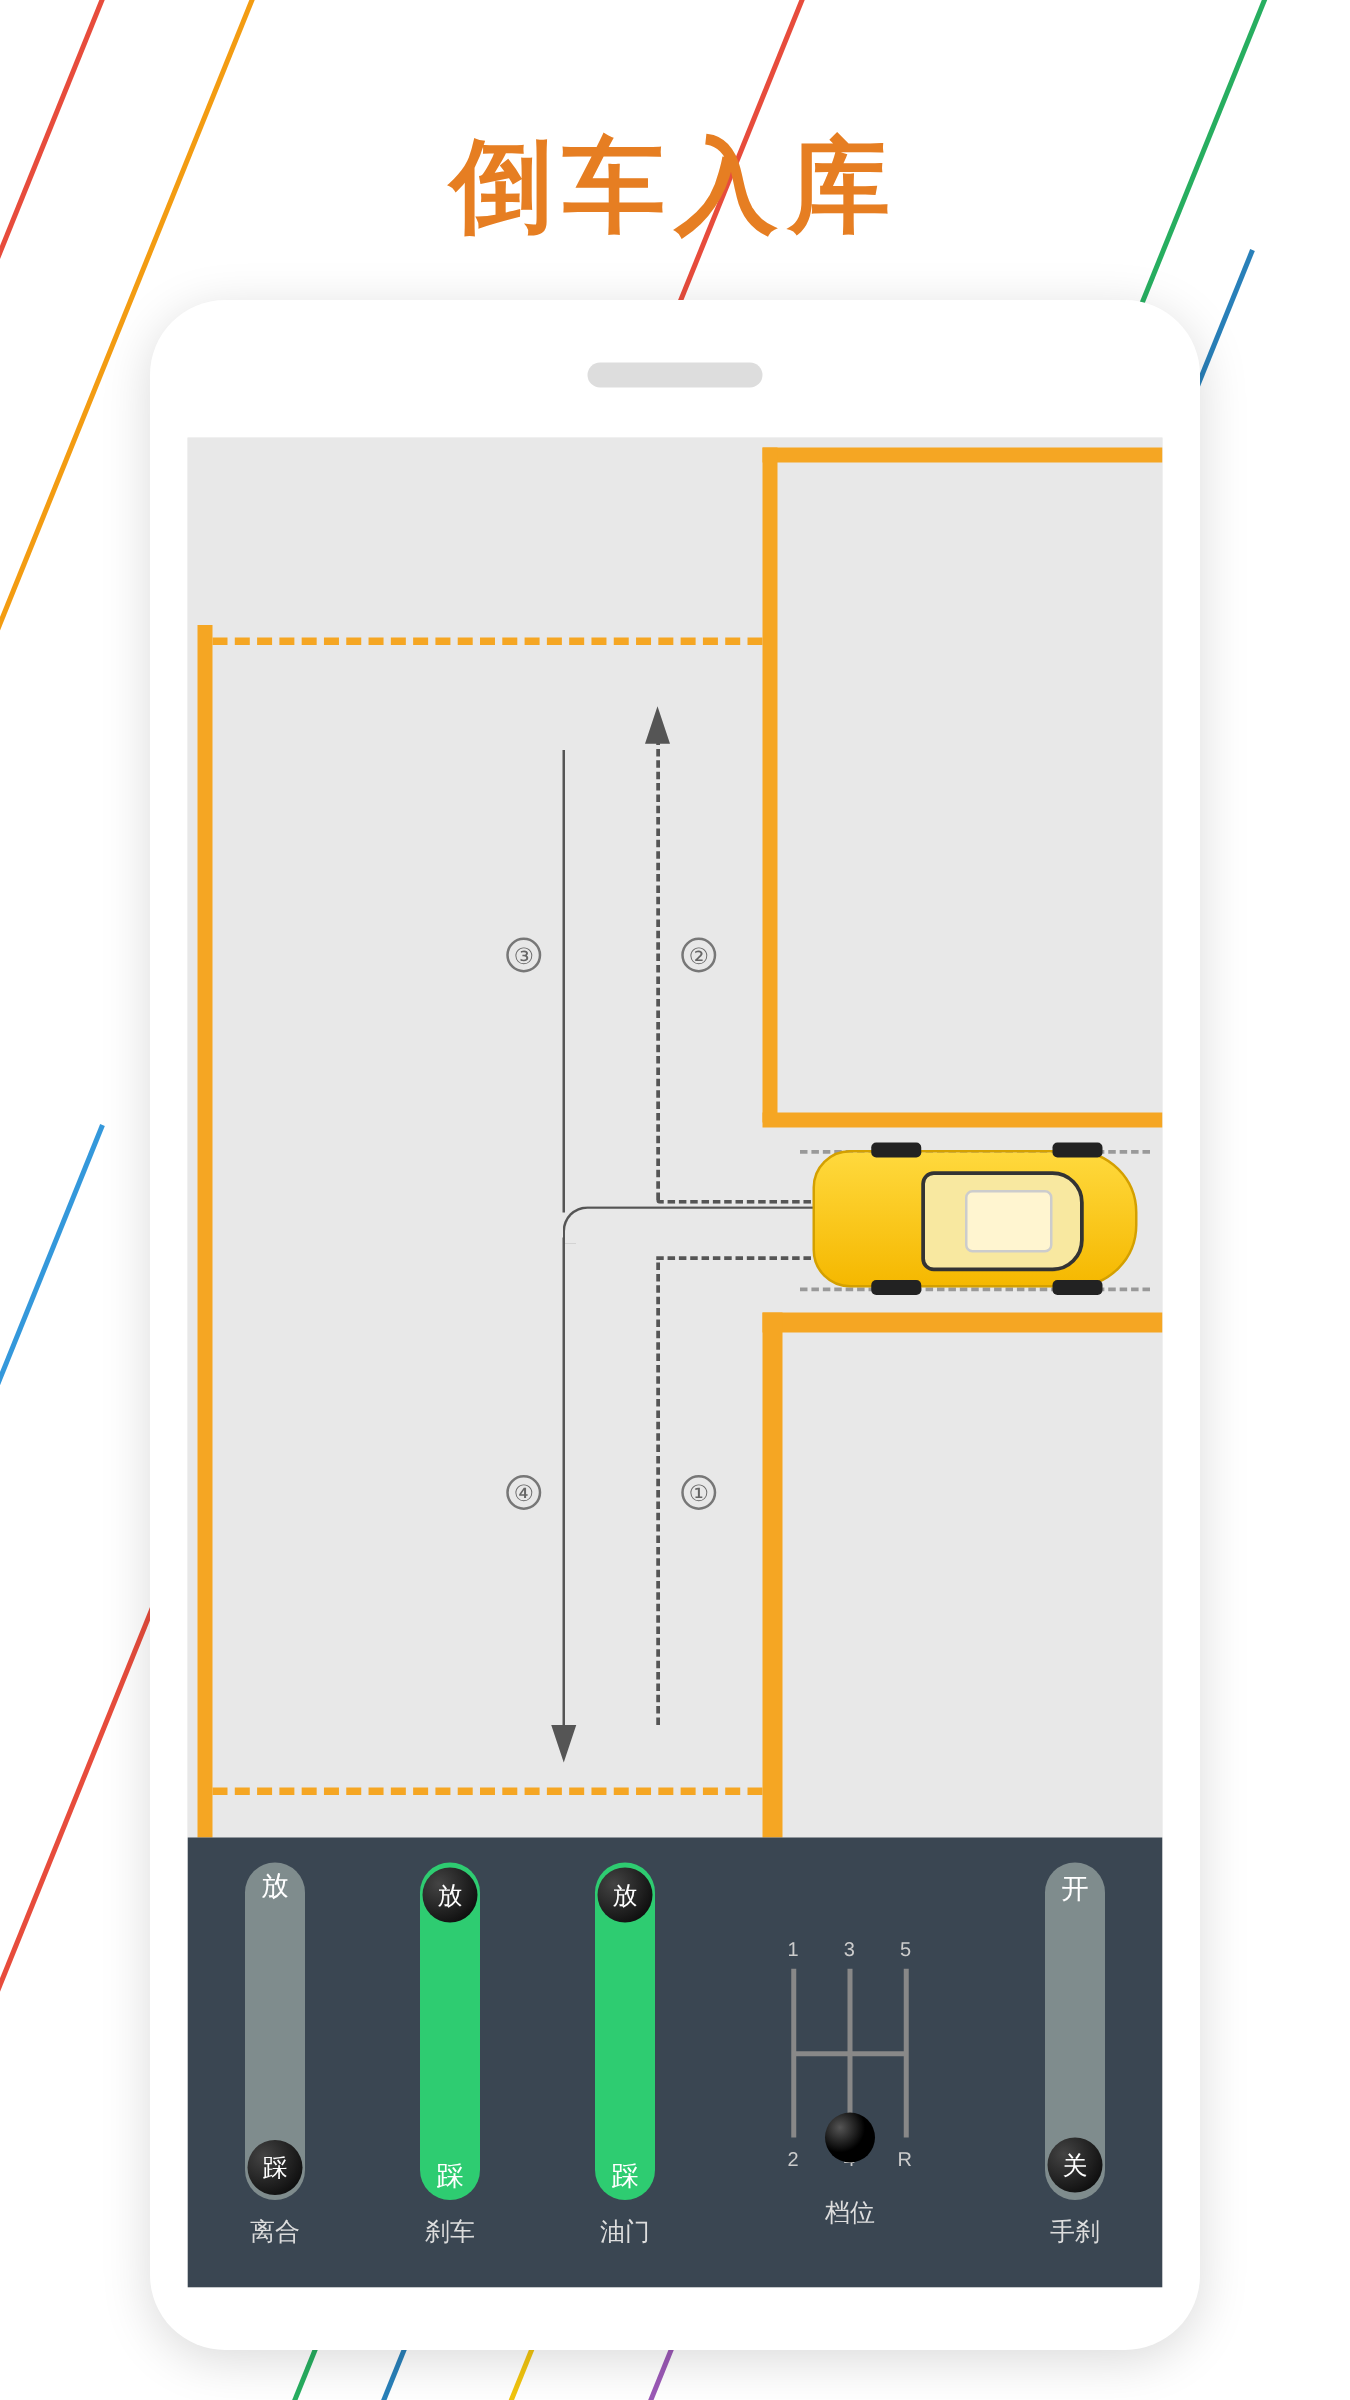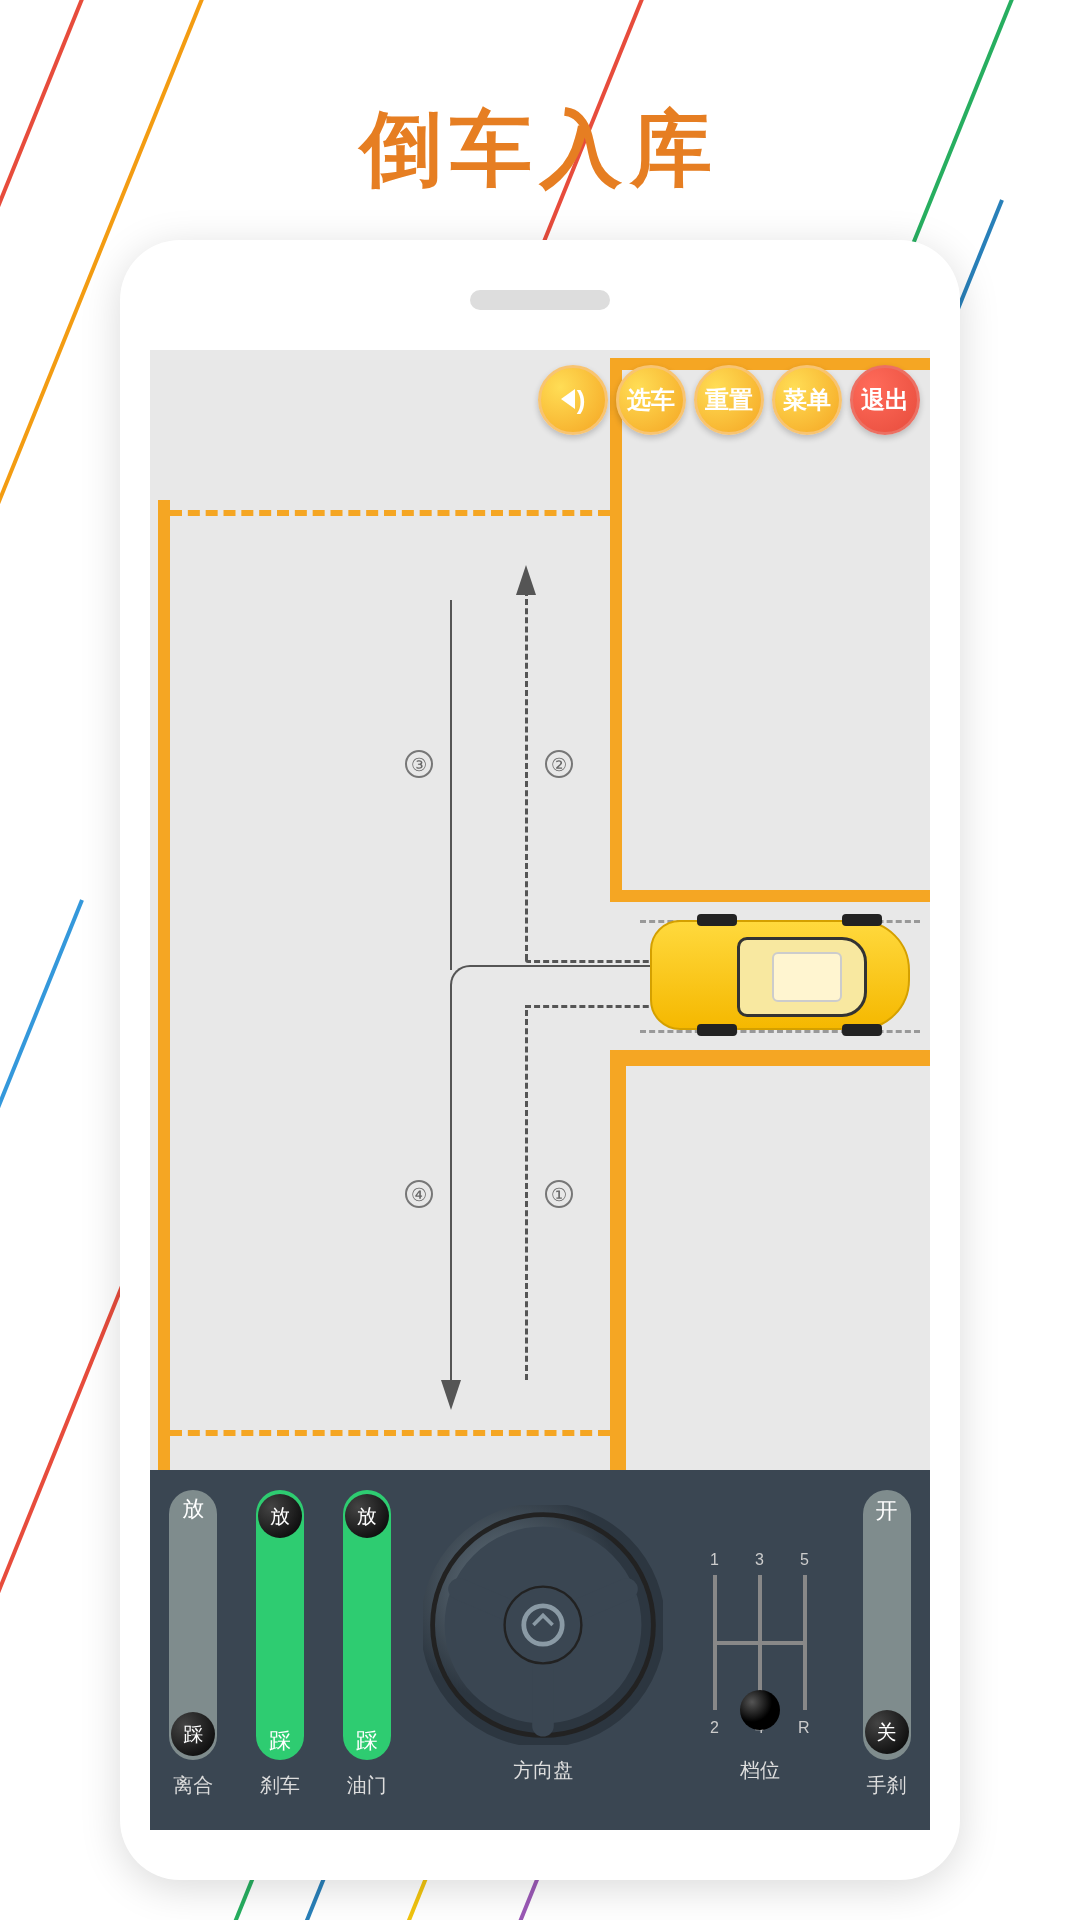--- a/index.html
+++ b/index.html
@@ -318,29 +318,20 @@
         <div class="car-body">
           <div class="car-window"></div>
           <div class="car-roof"></div>
           <div class="car-wheel wheel-fl"></div>
           <div class="car-wheel wheel-fr"></div>
           <div class="car-wheel wheel-bl"></div>
           <div class="car-wheel wheel-br"></div>
         </div>
       </div>
 
-      <div class="top-buttons">
-        <div class="round-btn">
-            <span class="sound-icon"></span>
-          </div>
-        <div class="round-btn">选车</div>
-        <div class="round-btn">重置</div>
-        <div class="round-btn">菜单</div>
-        <div class="round-btn exit">退出</div>
-      </div>
     </div>
 
     <div class="controls">
 
       <div class="pedal">
         <div class="pedal-track track-gray">
           <span class="pedal-knob-text">放</span>
           <div class="pedal-knob">踩</div>
         </div>
         <div class="pedal-label">离合</div>
@@ -355,37 +346,20 @@
       </div>
 
       <div class="pedal">
         <div class="pedal-track track-green pos-top">
           <div class="pedal-knob">放</div>
           <span class="pedal-knob-text">踩</span>
         </div>
         <div class="pedal-label">油门</div>
       </div>
 
-      <div class="steering">
-        <svg class="wheel-svg" viewBox="0 0 100 100">
-          <defs>
-            <radialGradient id="wg" cx="35%" cy="35%">
-              <stop offset="0%" stop-color="#6b7a85"></stop>
-              <stop offset="100%" stop-color="#2c3640"></stop>
-            </radialGradient>
-          </defs>
-          <circle cx="50" cy="50" r="46" fill="none" stroke="url(#wg)" stroke-width="10"></circle>
-          <circle cx="50" cy="50" r="46" fill="none" stroke="#222" stroke-width="2"></circle>
-          <path d="M50 50 L15 35 M50 50 L85 35 M50 50 L50 92" stroke="#3a4652" stroke-width="9" stroke-linecap="round"></path>
-          <circle cx="50" cy="50" r="16" fill="#3a4652" stroke="#222" stroke-width="1"></circle>
-          <circle cx="50" cy="50" r="8" fill="none" stroke="#8a9aa5" stroke-width="2"></circle>
-          <path d="M46 50 L50 46 L54 50" fill="none" stroke="#8a9aa5" stroke-width="1.5"></path>
-        </svg>
-        <div class="ctrl-label">方向盘</div>
-      </div>
 
       <div class="gear">
         <svg class="gear-svg" viewBox="0 0 140 200">
           <defs>
             <radialGradient id="gearGrad" cx="30%" cy="30%">
               <stop offset="0%" stop-color="#555"></stop>
               <stop offset="100%" stop-color="#000"></stop>
             </radialGradient>
           </defs>
           <text x="20" y="20" class="gear-label-row">1</text>

